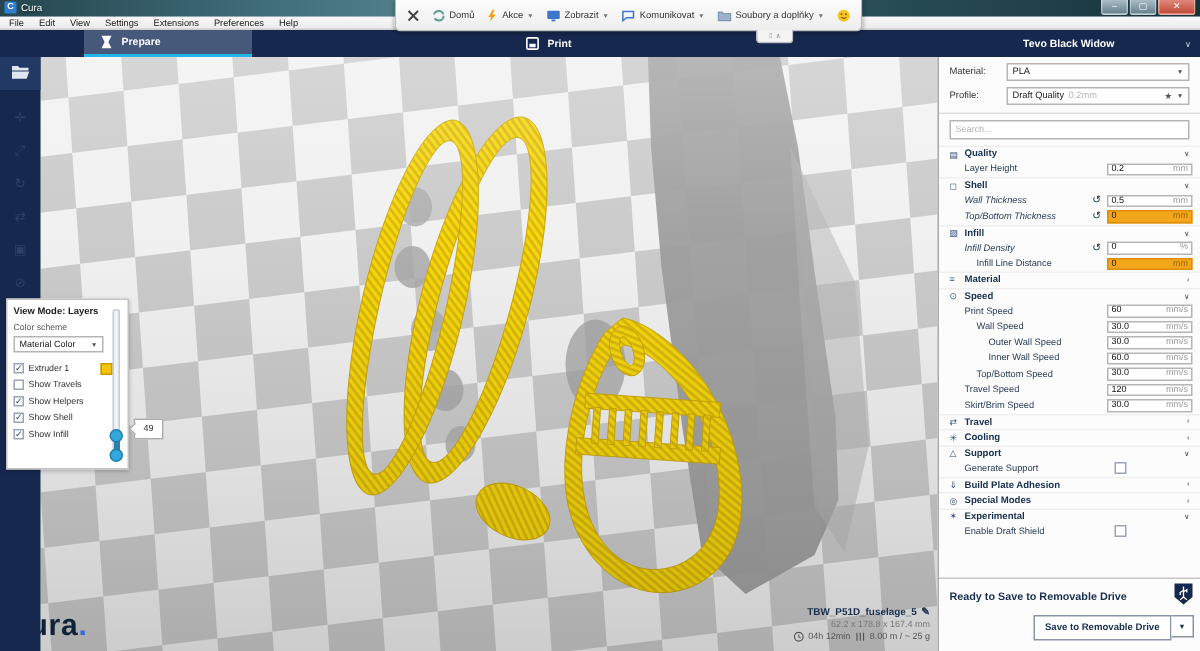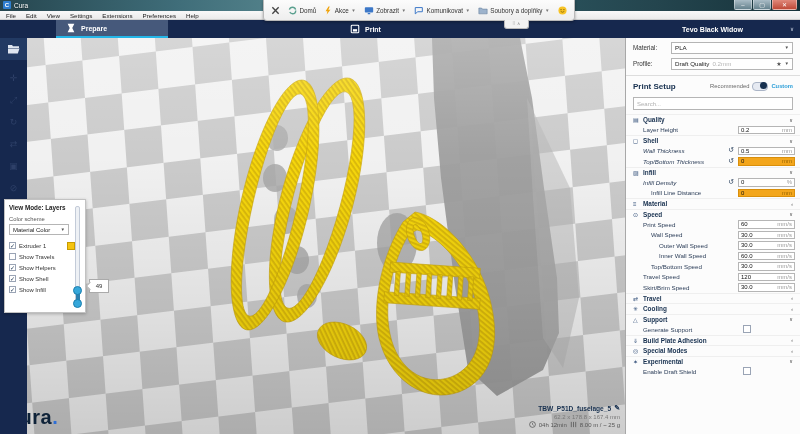--- a/index.html
+++ b/index.html
@@ -407,30 +407,20 @@
     <div class="selrow">
       <span class="lbl">Profile:</span>
       <div class="selbox">
         <span>Draft Quality</span>
         <span class="suffix">0.2mm</span>
         <span class="star">★</span>
         <span class="chev">▼</span>
       </div>
     </div>
     <div class="p-hr"></div>
-    <div class="printsetup">
-      <span class="ps-title">Print Setup</span>
-      <span class="ps-right">
-        <span class="ps-rec">Recommended</span>
-        <span class="ps-toggle">
-            <span class="ps-knob"></span>
-          </span>
-        <span class="ps-custom">Custom</span>
-      </span>
-    </div>
     <div class="searchbox">
       <input type="text" placeholder="Search..." style="">
     </div>
     <div class="settings" id="settings-list">
         <div class="sec">
           <span class="sicon">▤</span>
           <span>Quality</span>
           <span class="schev">∨</span>
         </div>
         <div class="srow">
@@ -572,15 +562,28 @@
         <div class="sec">
           <span class="sicon">✶</span>
           <span>Experimental</span>
           <span class="schev">∨</span>
         </div>
         <div class="srow">
           <span class="lbl">Enable Draft Shield</span>
           <span class="scheck"></span>
         </div>
       </div>
+    <div class="panel-footer">
+      <div class="pf-status">Ready to Save to Removable Drive</div>
+      <div class="pf-usb">
+        <svg width="14" height="16" viewBox="0 0 14 16">
+            <path d="M1 1h12v9l-6 5-6-5Z" fill="#16284e"></path>
+            <path d="M7 3v7M7 10l-2.2 1.8M7 10l2.2 1.8M7 5.5 4.8 7v1.6M7 6.5l2.2-1.3V7" stroke="#fff" stroke-width="0.9" fill="none"></path>
+          </svg>
+      </div>
+      <div class="pf-btnrow">
+        <div class="savebtn">Save to Removable Drive</div>
+        <div class="dropbtn">▼</div>
+      </div>
+    </div>
   </div>
 
 </div>
 
 </body></html>

